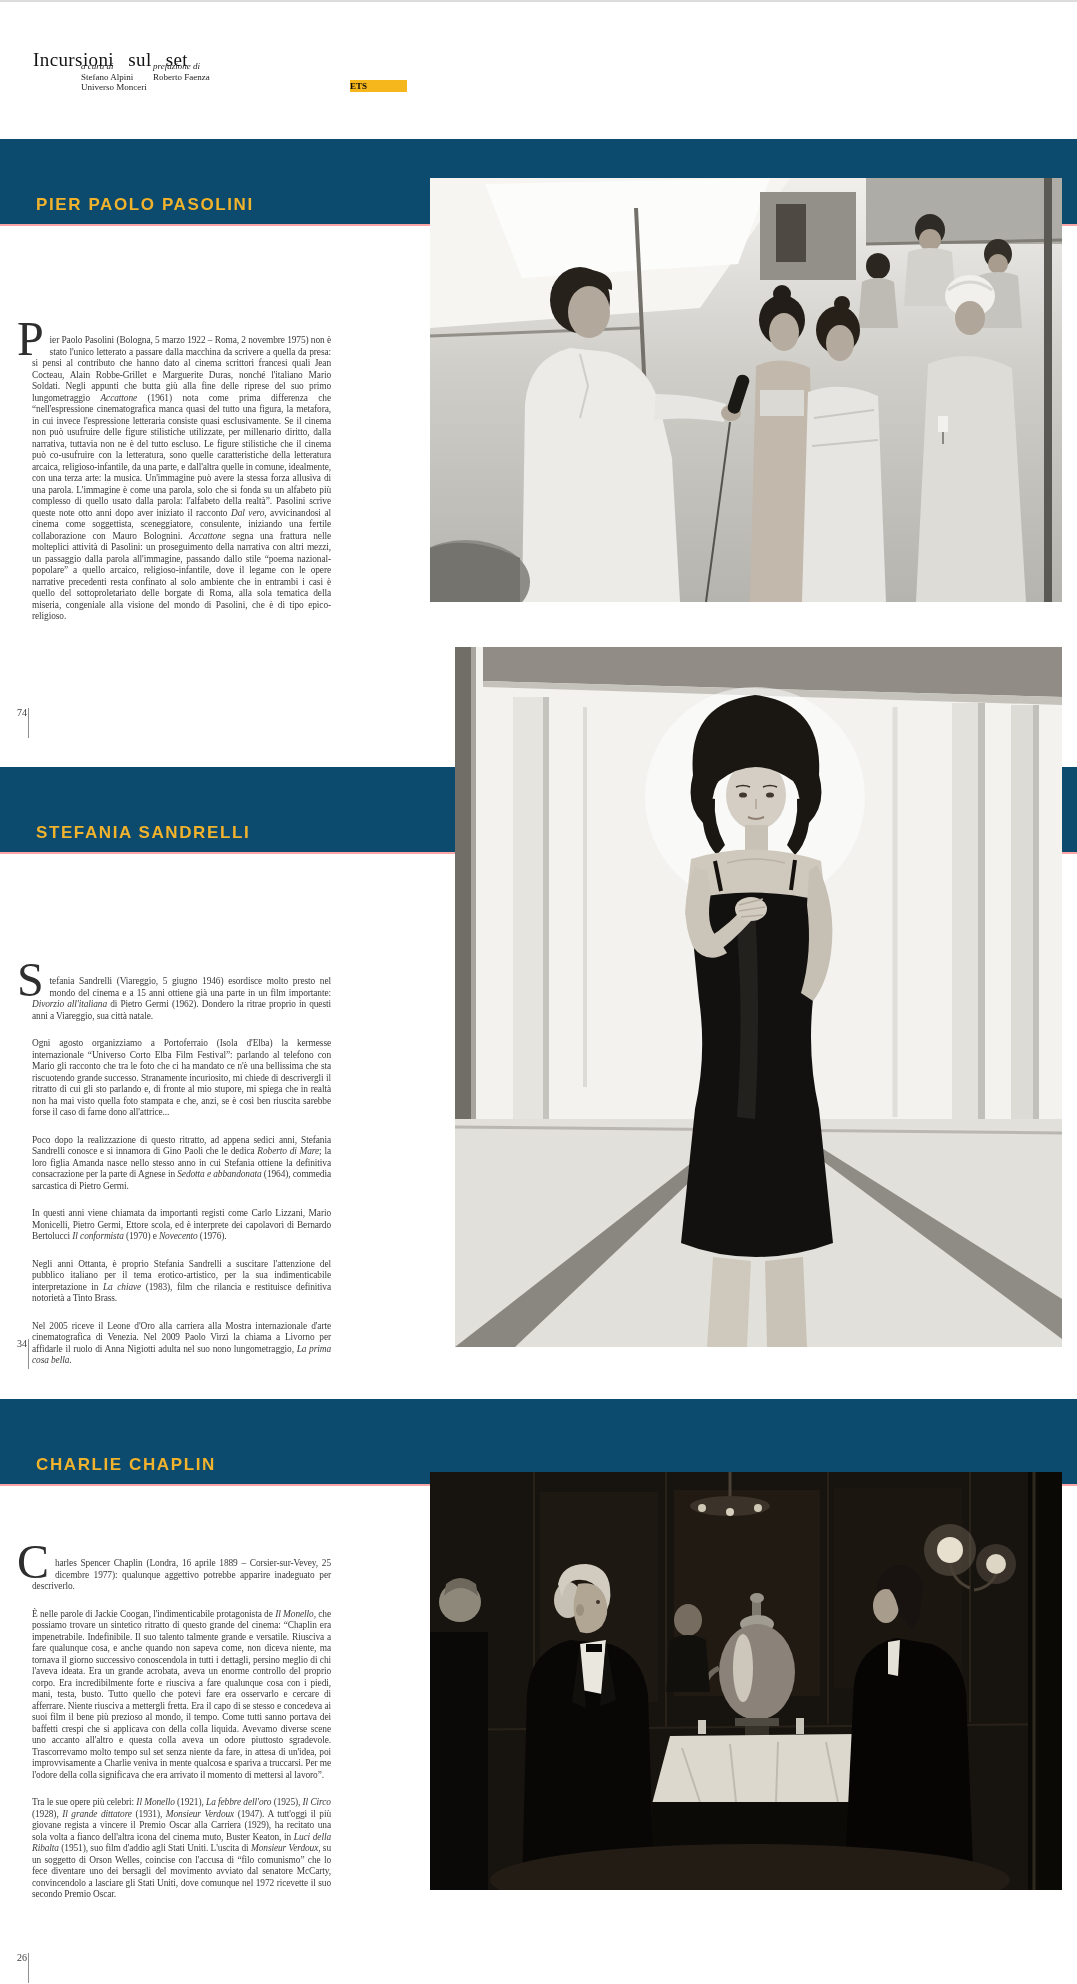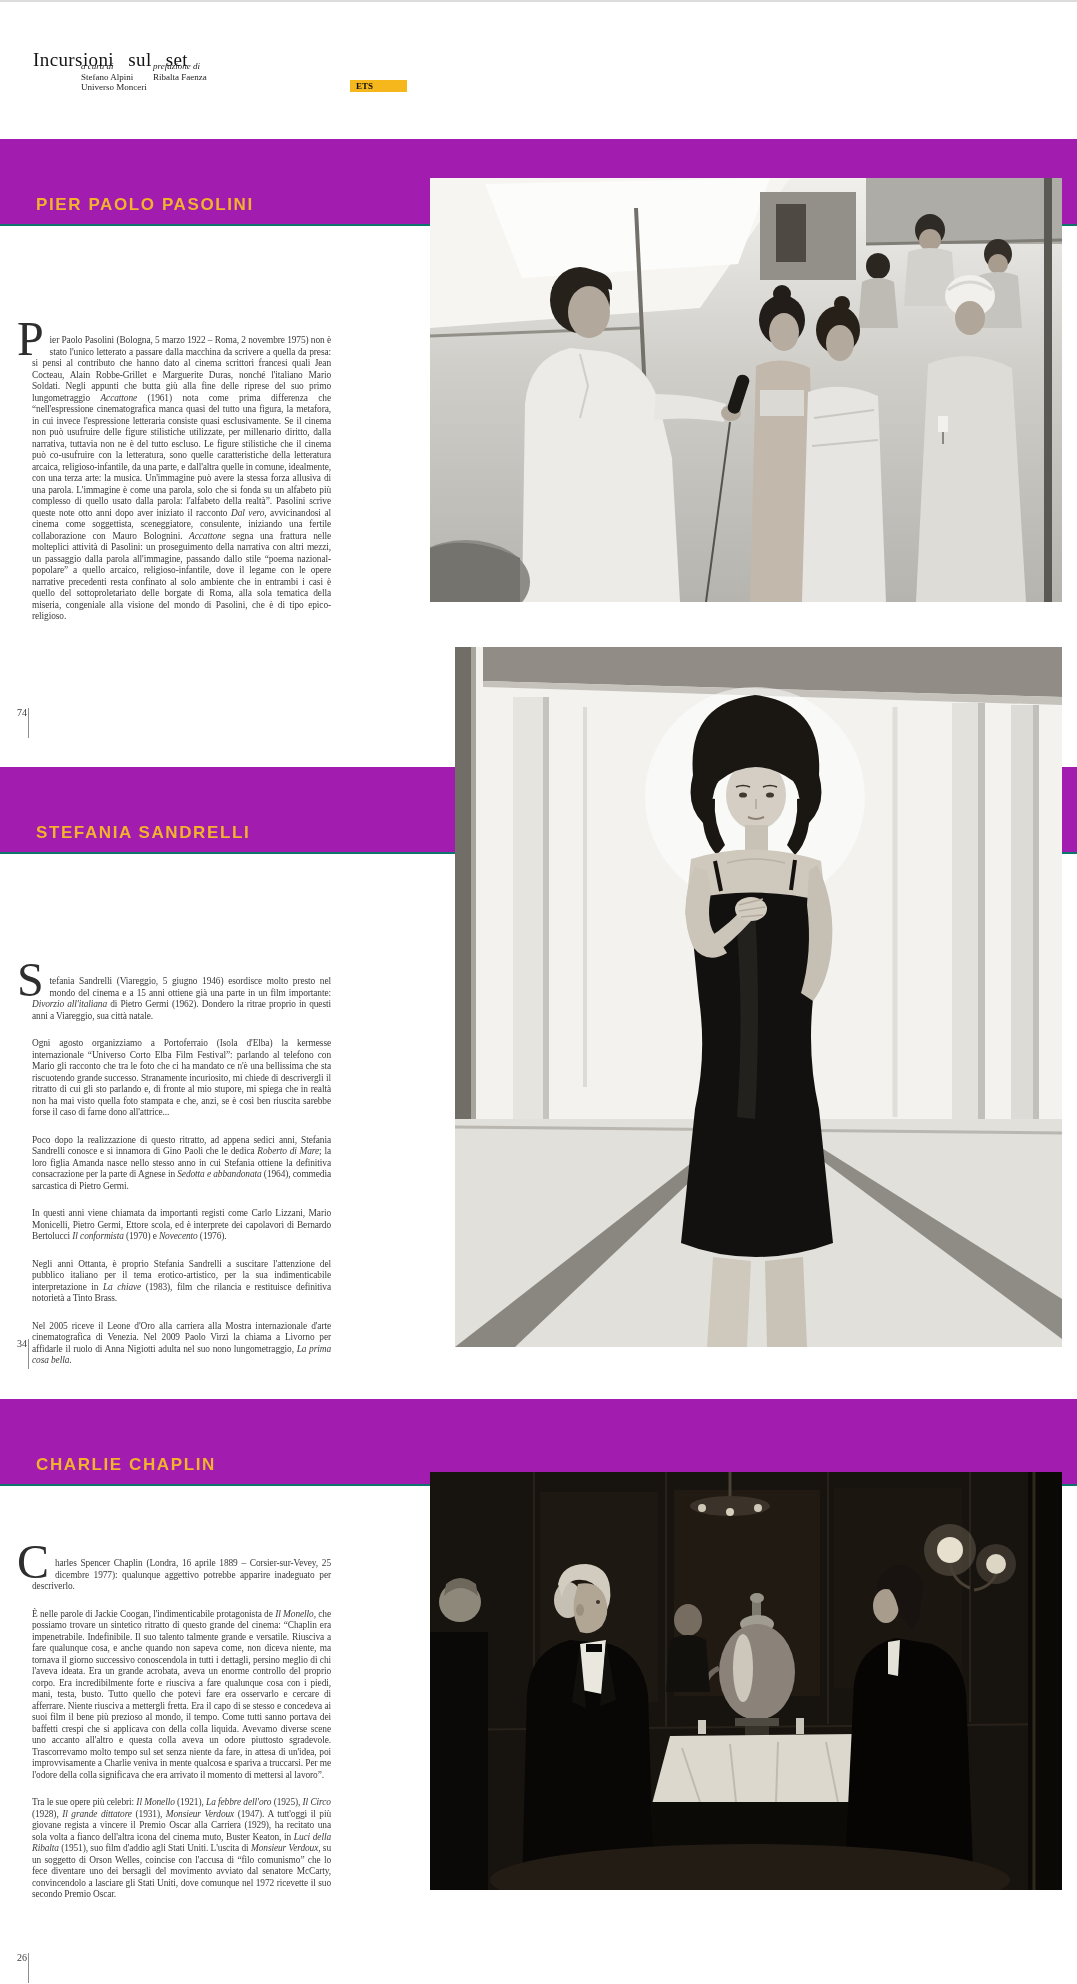--- a/index.html
+++ b/index.html
@@ -8,25 +8,25 @@
   
   .logo{position:absolute;left:30px;top:8px;font-family:"DejaVu Sans",sans-serif;font-weight:bold;
         font-size:35px;letter-spacing:3px;color:#fdfdfd;white-space:nowrap;
         -webkit-text-stroke:1px #b5b5b5;
         text-shadow:2px 2px 0 #c2c2c2,3px 3px 1px #9a9a9a;}
   .subtitle{position:absolute;left:33px;top:47px;font-weight:normal;font-size:19px;color:#141414;
         word-spacing:9px;letter-spacing:.4px;}
   .credit{position:absolute;top:59px;font-size:9px;color:#242424;line-height:10.5px;margin-left:48px;}
   .credit .role{font-style:italic;}
   .badge{position:absolute;left:350px;top:78px;width:57px;height:12px;background:#f6b71c;
-        font-weight:bold;font-size:9px;line-height:12px;padding-left:6px;color:#0d0d0d;
+        font-weight:bold;font-size:9px;line-height:12px;padding-left:0;color:#0d0d0d;
         box-sizing:border-box;}
   
-  .band{position:absolute;left:0;width:1077px;height:85px;background:#a21caf;
-        border-bottom:2px solid #0f766e;z-index:1;}
+  .band{position:absolute;left:0;width:1077px;height:85px;background:#0c4a6e;
+        border-bottom:2px solid #fca5a5;z-index:1;}
   .band .title{position:absolute;left:36px;bottom:9px;font-family:"Liberation Sans",sans-serif;
         font-weight:700;font-size:17px;letter-spacing:1.6px;color:#f2b32c;white-space:nowrap;}
   
   .photo{position:absolute;display:block;z-index:2;}
   
   .textblock{position:absolute;width:331px;font-size:9.4px;line-height:11.5px;color:#3b3b3b;
         text-align:justify;z-index:2;letter-spacing:-.1px;}
   .textblock p{margin:16px;}
   .dropcap{float:left;font-size:48px;line-height:36px;padding:2px 6px 0 1px;color:#2e2e2e;}
   
@@ -41,21 +41,21 @@
 
   <div class="subtitle">Incursioni sul set</div>
 
   <div class="credit" style="left:33px">
     <div class="role">a cura di</div>
     <div>Stefano Alpini</div>
     <div>Universo Monceri</div>
   </div>
   <div class="credit" style="left:105px">
     <div class="role">prefazione di</div>
-    <div>Ribalta Faenza</div>
+    <div>Roberto Faenza</div>
   </div>
   <div class="badge">ETS</div>
 
   <div class="band" style="top:137px">
     <div class="title">PIER PAOLO PASOLINI</div>
   </div>
 
   <svg class="photo" style="left:430px;top:176px" width="632" height="424" viewBox="0 0 632 424" aria-hidden="true">
     <defs>
       <linearGradient id="g1" x1="0" y1="0" x2="0" y2="1">

